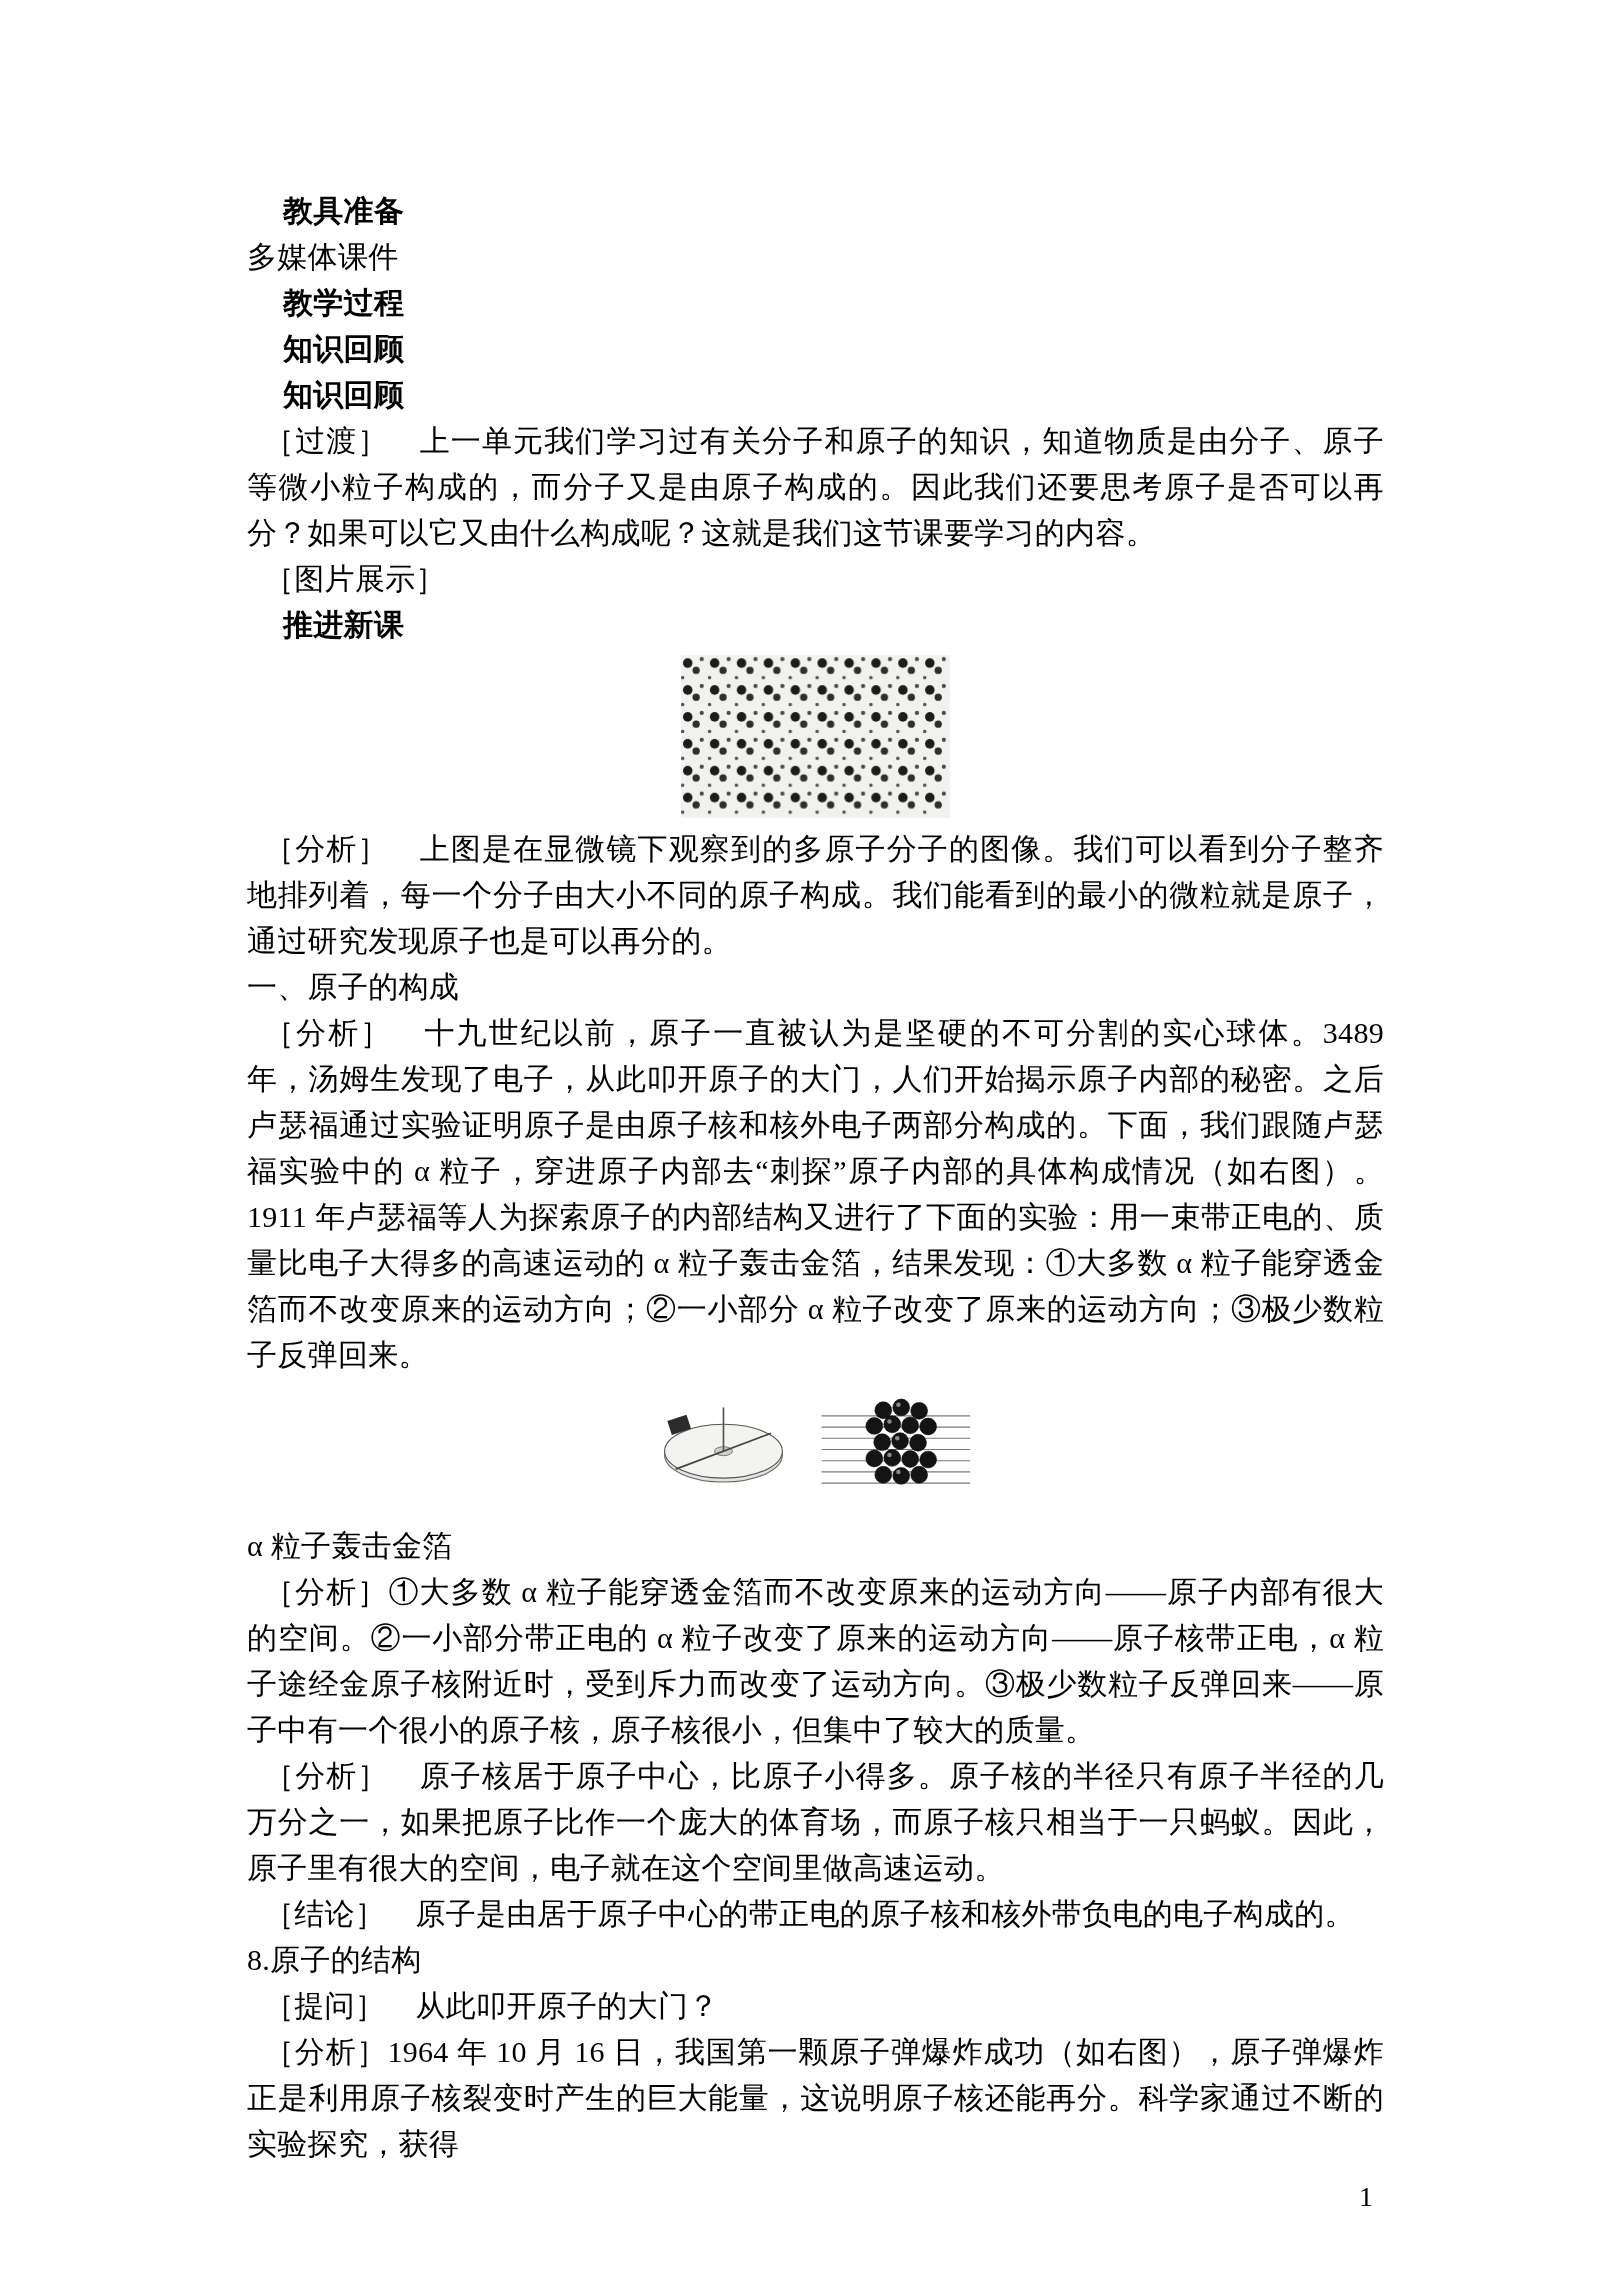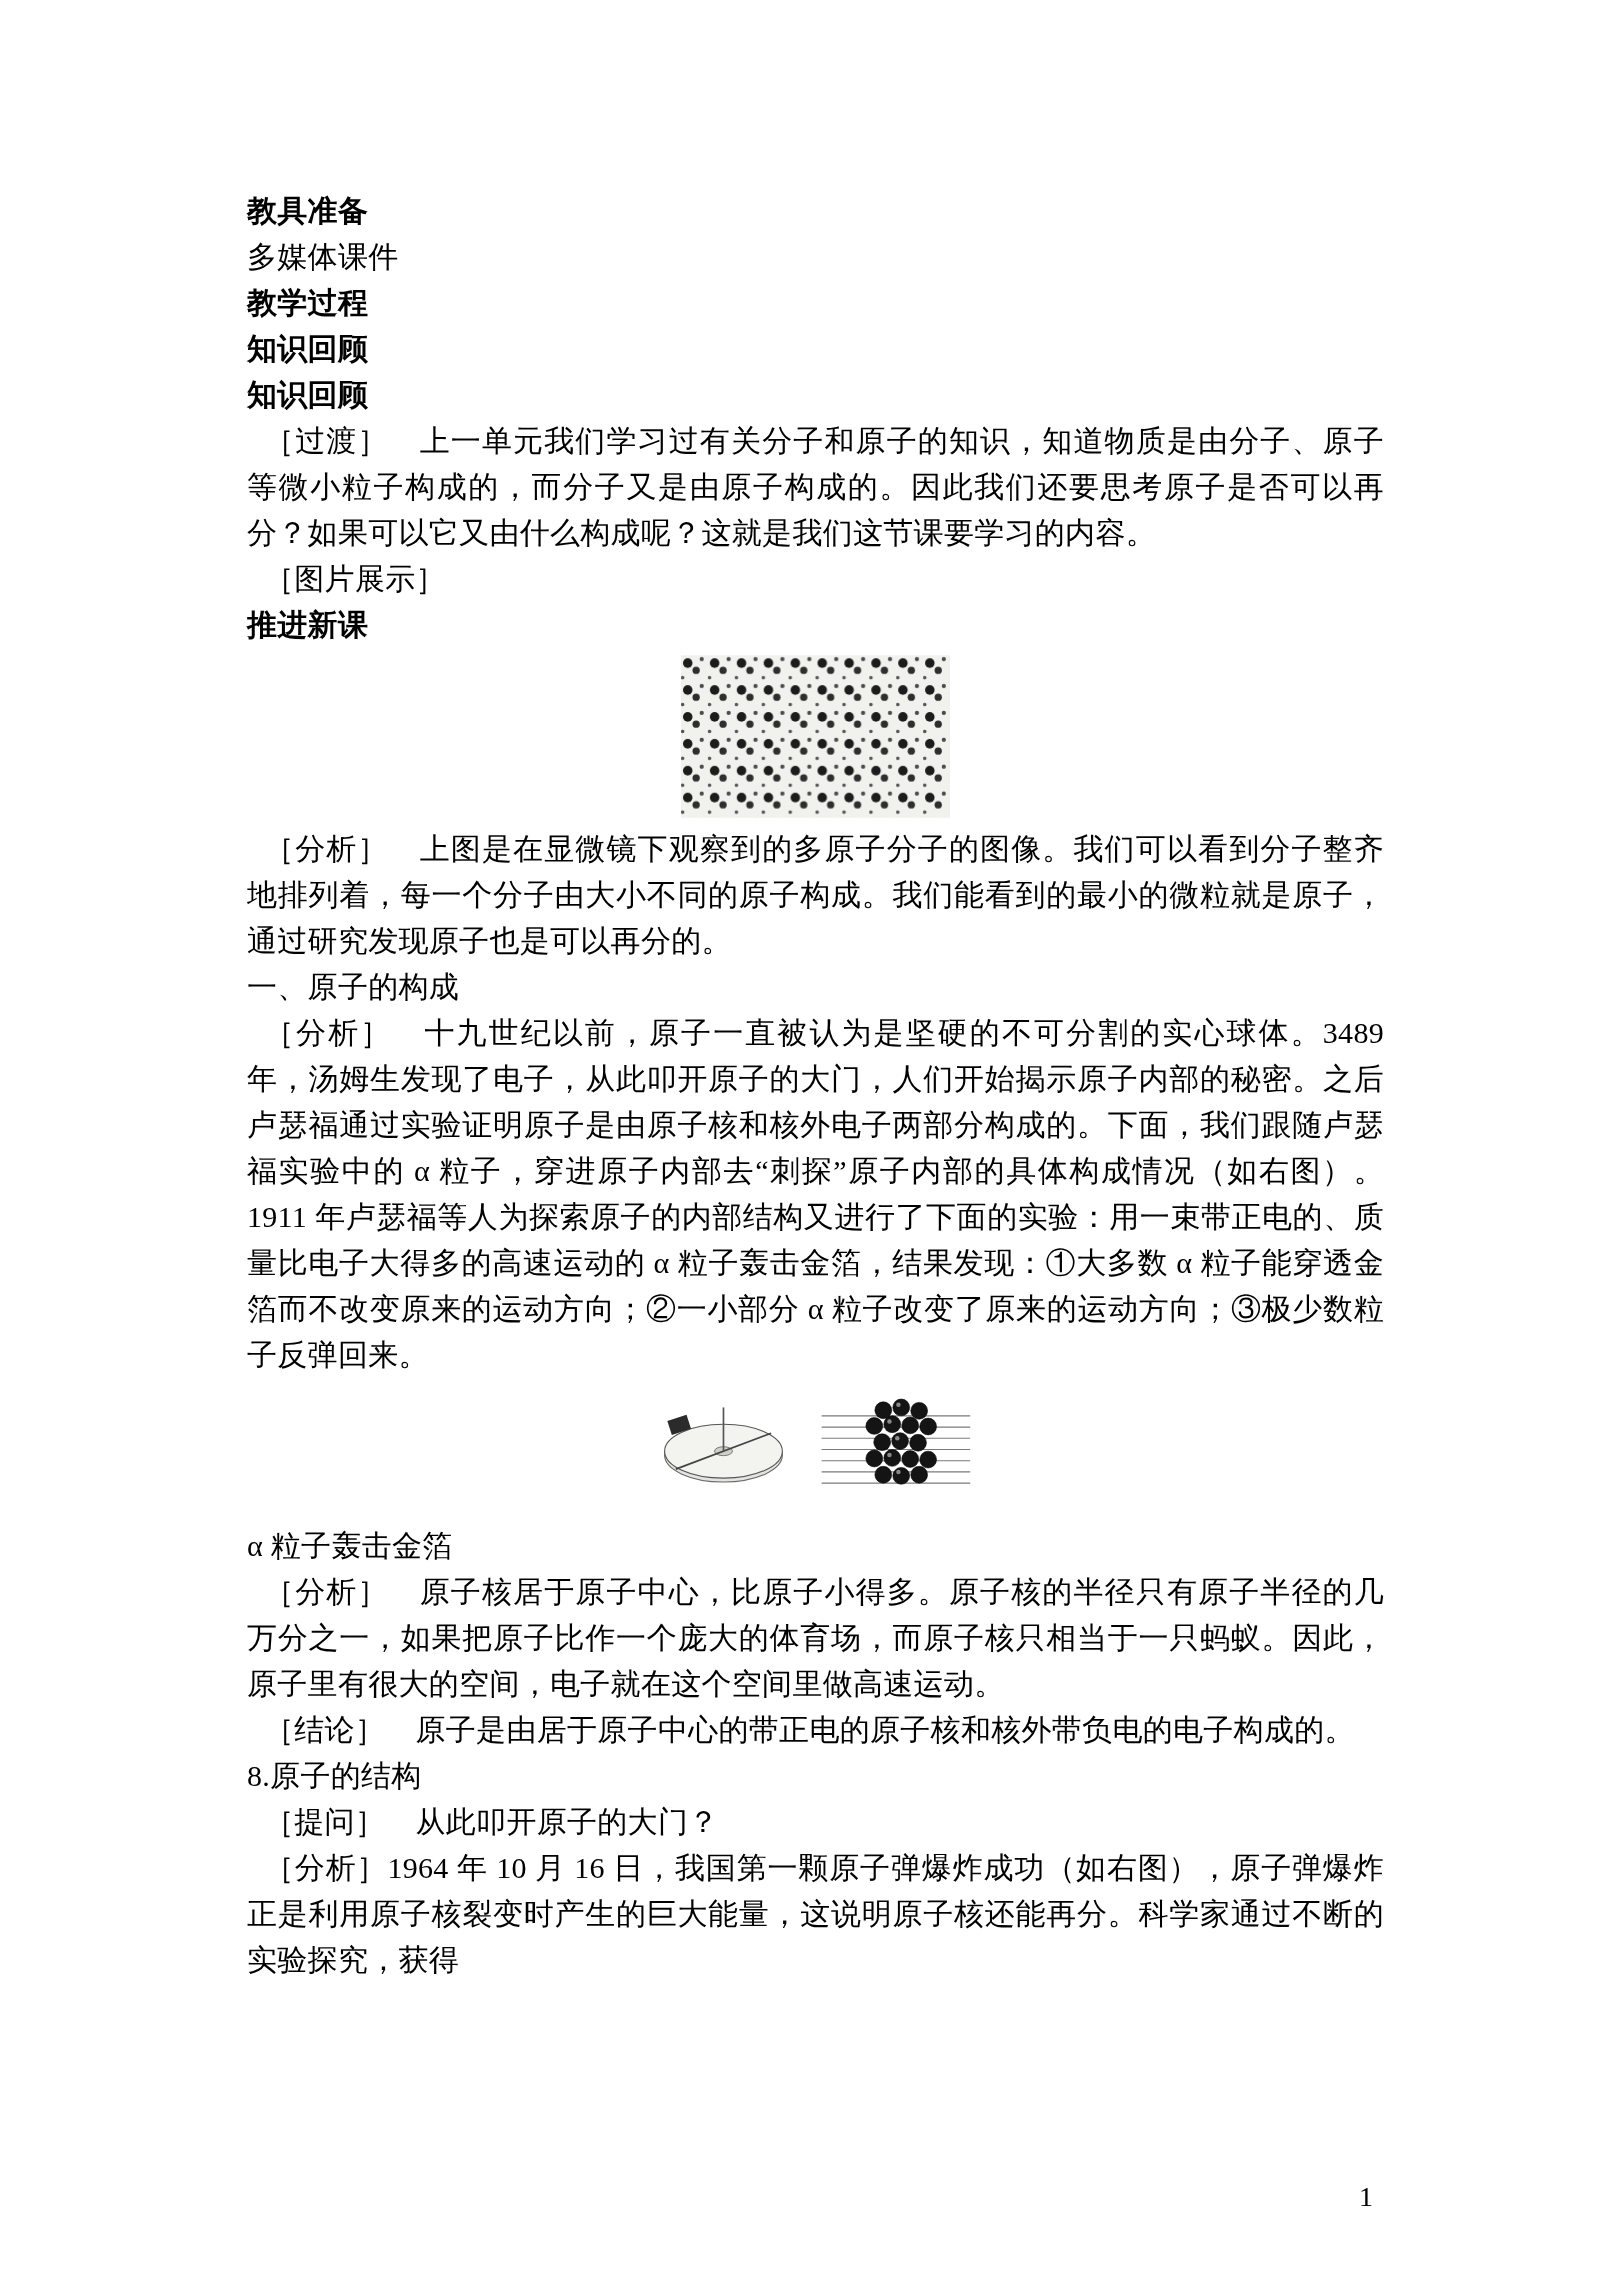--- a/index.html
+++ b/index.html
@@ -22,21 +22,21 @@
     top: 188px;
     width: 1137px;
   }
   .line {
     margin: 0;
     font-size: 30px;
     line-height: 46px;
     text-align: justify;
     letter-spacing: 0.3px;
   }
-  .bold { font-weight: bold; }
+  .bold { font-weight: bold; margin-left: 36px; }
   .center { }
   .indent { text-indent: 17px; }
   figure {
     margin: 6.7px 0;
     text-align: center;
   }
   .page-number {
     position: absolute;
     right: 250px;
     bottom: 84px;
@@ -124,20 +124,21 @@
               <circle cx="411" cy="65" r="4"></circle>
               <circle cx="425" cy="95" r="4"></circle>
             <circle cx="411" cy="125" r="4"></circle>
               <circle cx="427" cy="155" r="4"></circle>
           </g>
         </g>
       </svg>
     </figure>
 
     <p class="line center">α 粒子轰击金箔</p>
+    <p class="line indent">［分析］①大多数 α 粒子能穿透金箔而不改变原来的运动方向——原子内部有很大的空间。②一小部分带正电的 α 粒子改变了原来的运动方向——原子核带正电，α 粒子途经金原子核附近时，受到斥力而改变了运动方向。③极少数粒子反弹回来——原子中有一个很小的原子核，原子核很小，但集中了较大的质量。</p>
     <p class="line indent">［分析］　原子核居于原子中心，比原子小得多。原子核的半径只有原子半径的几万分之一，如果把原子比作一个庞大的体育场，而原子核只相当于一只蚂蚁。因此，原子里有很大的空间，电子就在这个空间里做高速运动。</p>
     <p class="line indent">［结论］　原子是由居于原子中心的带正电的原子核和核外带负电的电子构成的。</p>
     <p class="line">8.原子的结构</p>
     <p class="line indent">［提问］　从此叩开原子的大门？</p>
     <p class="line indent">［分析］1964 年 10 月 16 日，我国第一颗原子弹爆炸成功（如右图），原子弹爆炸正是利用原子核裂变时产生的巨大能量，这说明原子核还能再分。科学家通过不断的实验探究，获得</p>
 
   </div>
 
   <div class="page-number">1</div>
 </div>

